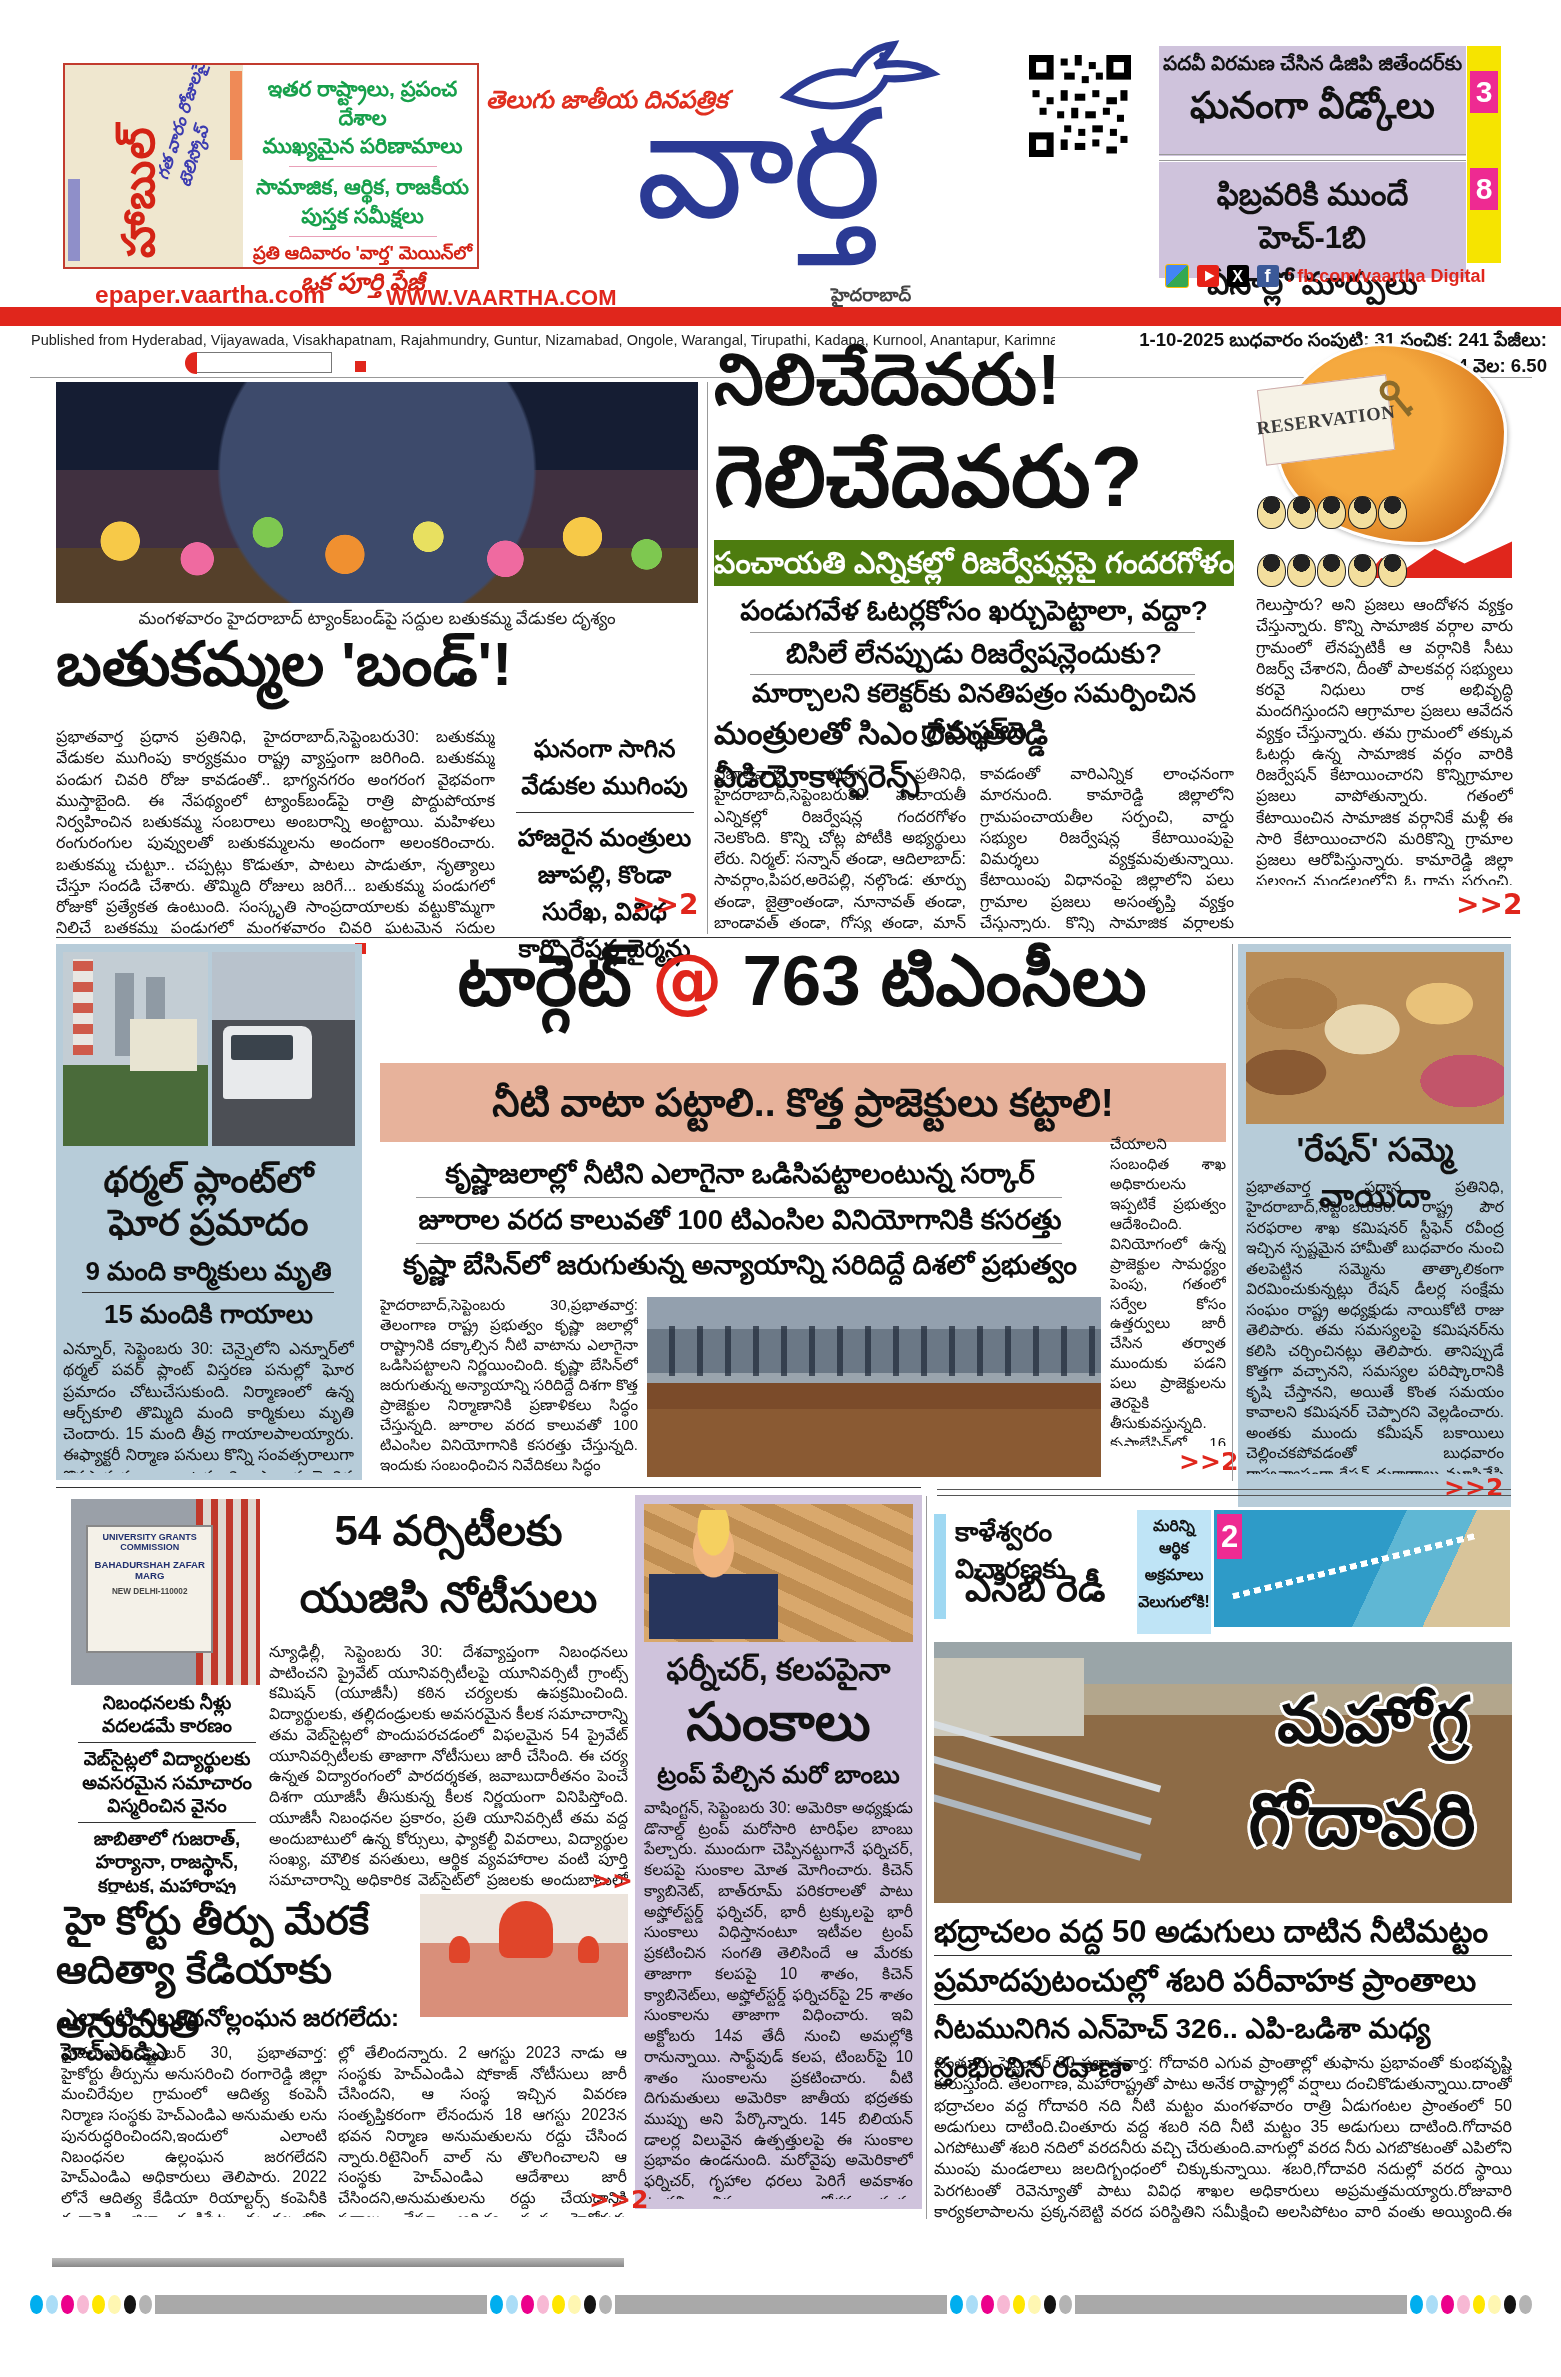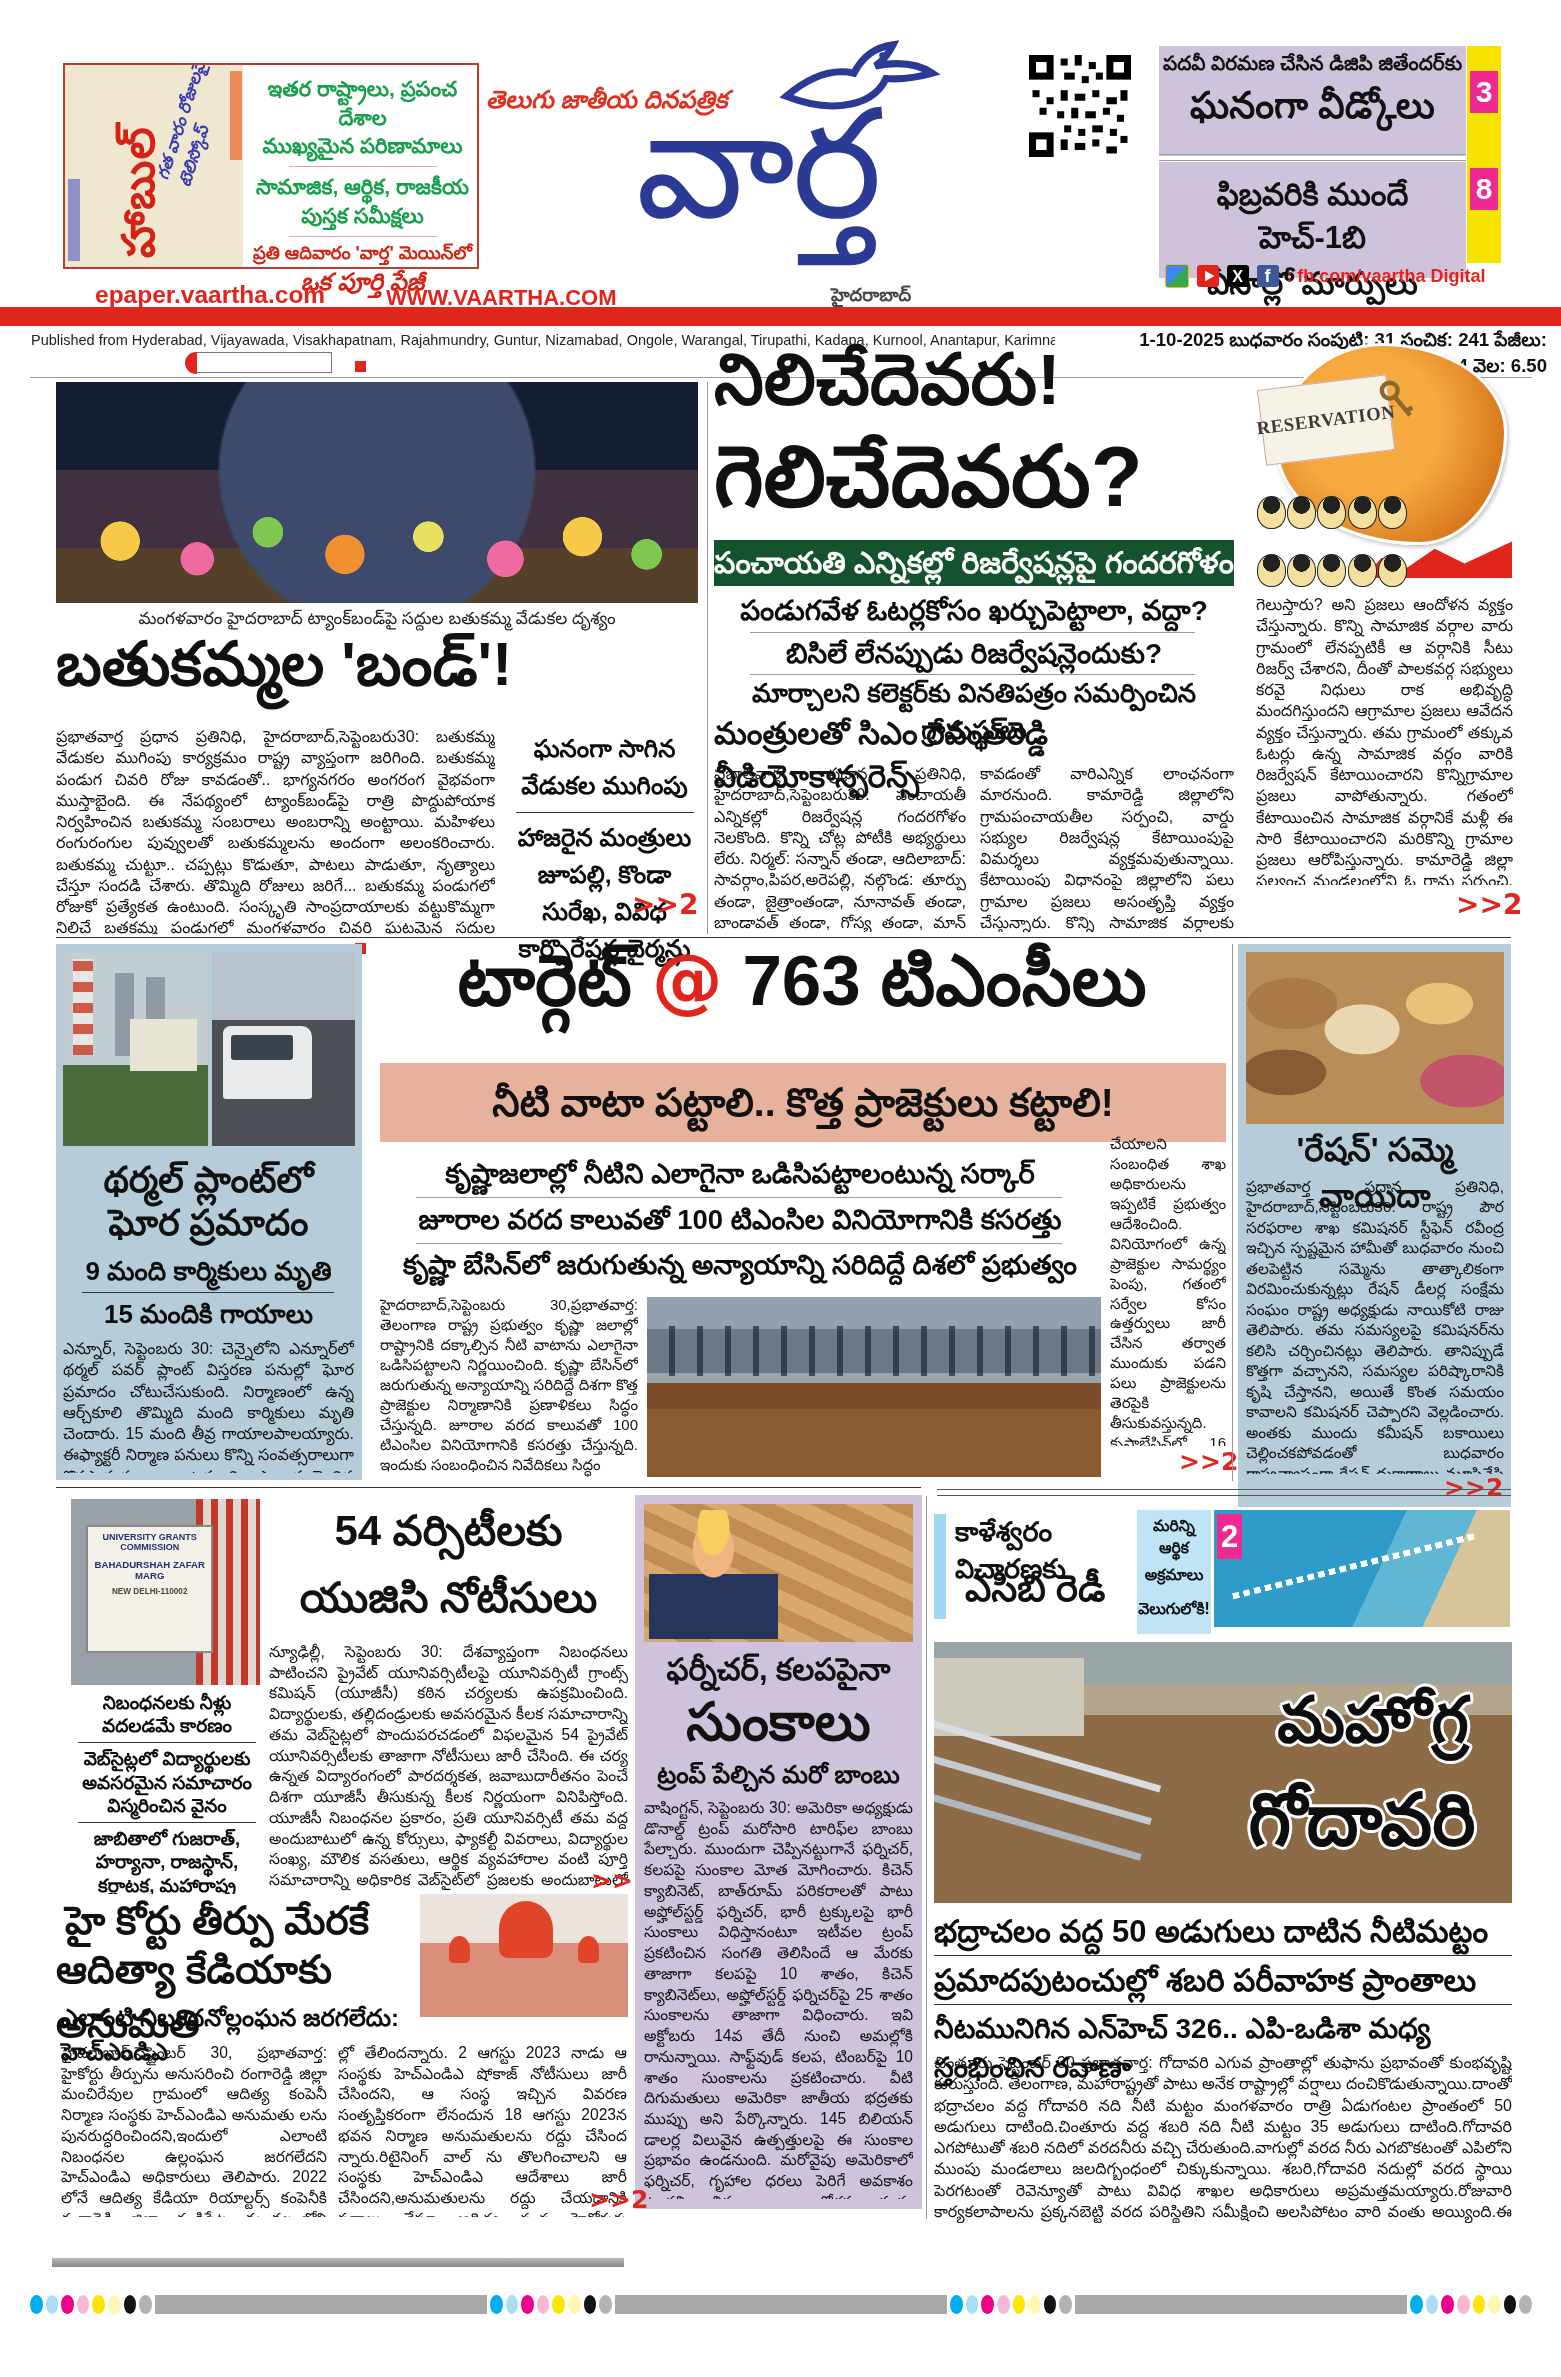--- a/index.html
+++ b/index.html
@@ -13,21 +13,21 @@
   .red{color:#e0261c}
   .vr{width:0.7px;background:#999}
   .hr{height:0;border-top:1.5px solid #333}
   .thinhr{height:0;border-top:0.7px solid #999}
   .body-text{font-size:16px;line-height:1.33;color:#101010}
   .deck{font-weight:bold;color:#0d0d0d}
   .jump{font-weight:bold;color:#e0261c;font-family:"DejaVu Sans",sans-serif}
   .ph{position:absolute;overflow:hidden;background:#ccc}
   .box-lav{background:#cfc3dc}
   .box-blue{background:#b7ccd9}
-  .strap-red{background:#14532d;color:#fff;font-weight:bold;text-align:center}
+  .strap-red{background:#4d7c0f;color:#fff;font-weight:bold;text-align:center}
   .strap-peach{background:#e7b29b;color:#111;font-weight:bold;text-align:center}
   
   .ad-left{position:absolute;left:0;top:0;width:178px;height:100%;background:#efe7cf;overflow:hidden}
   .ad-vert{position:absolute;left:43px;top:7.4px;height:186px;writing-mode:vertical-rl;transform:rotate(180deg);font-size:45px;font-weight:bold;color:#d42315;letter-spacing:1.5px}
   .ad-slant{position:absolute;left:88px;top:111px;width:171px;transform:rotate(-72deg);transform-origin:left top;font-size:17px;font-style:italic;font-weight:bold;color:#3b3bb0}
   .ad-orange{position:absolute;right:1.5px;top:6px;width:12px;height:89px;background:#ef8a57}
   .ad-purple{position:absolute;left:3px;bottom:6px;width:12px;height:82px;background:#8f8fc9}
   .ad-right{position:absolute;left:183px;top:0;right:0;bottom:0;background:#fff;text-align:center;padding-top:10.4px}
   .ad-green{color:#17a04b;font-weight:bold;font-size:21px;line-height:1.35}
   .ad-div{width:148px;margin:6px auto;border-top:1.5px solid #e9a0b8}
@@ -354,21 +354,21 @@
 
   <div class="abs vr" style="left:926px;top:1496px;height:723px"></div>
 
   <div class="abs" style="left:937px;top:1489px;width:574px;height:4.5px;border-top:1.5px solid #555;border-bottom:1.5px solid #555"></div>
   <div class="abs" style="left:934px;top:1514px;width:12px;height:105px;background:#9fd8f2"></div>
   <div class="abs b" style="left:955px;top:1517px;width:178px;font-size:27px">కాళేశ్వరం విచారణకు</div>
   <div class="abs b" style="left:965px;top:1568px;width:168px;font-size:37px">ఎసిబి రెడీ</div>
   <div class="abs" style="left:1137px;top:1510px;width:74px;height:117px;background:#bfe4f6;text-align:center;padding-top:7.4px">
     <div class="b" style="font-size:15.6px">మరిన్ని ఆర్థిక</div>
     <div class="b" style="font-size:15.6px;margin-top:4.5px">అక్రమాలు</div>
-    <div class="b" style="font-size:15.6px;margin-top:12px">వెలుగులోకి!</div>
+    <div class="b" style="font-size:15.6px;margin-top:5px">వెలుగులోకి!</div>
   </div>
   <div class="ph" id="barragePhoto" style="left:1214px;top:1510px;width:296px;height:117px"></div>
   <div class="pinknum abs" style="left:1217px;top:1514px;width:25px;height:45px;font-size:31px;line-height:45px">2</div>
 
   <div class="ph" id="godPhoto" style="left:934px;top:1642px;width:578px;height:261px">
     <div class="ghat"></div>
     <div class="rail"></div>
   </div>
   <div class="abs halo" style="left:1232px;top:1683px;width:282px;font-size:64px;text-align:center">మహోగ్ర</div>
   <div class="abs halo" style="left:1210px;top:1778px;width:304px;font-size:73px;text-align:center">గోదావరి</div>

